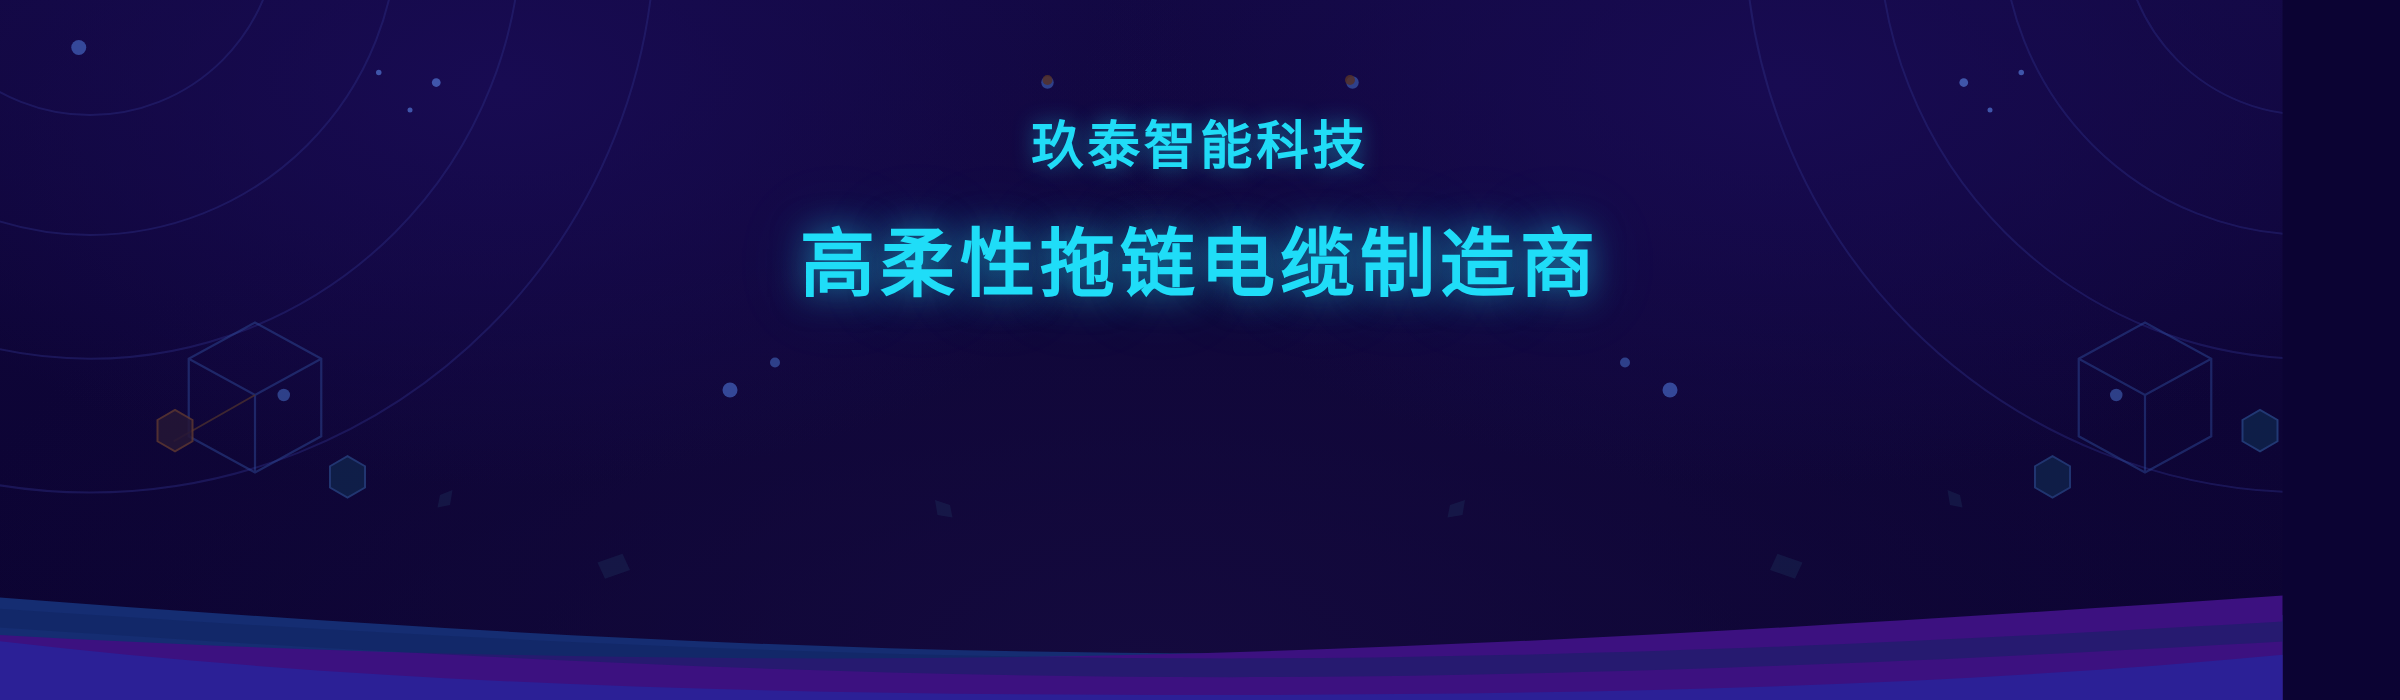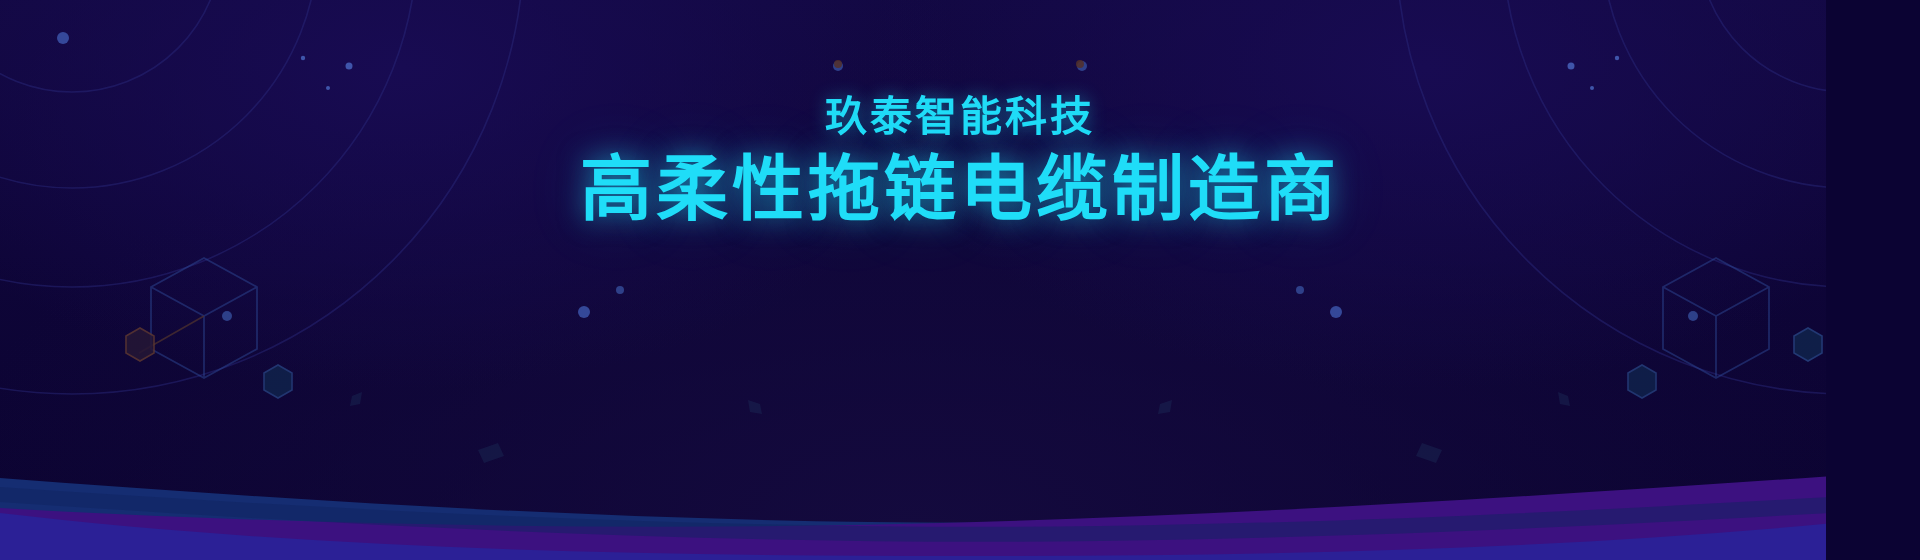--- a/index.html
+++ b/index.html
@@ -15,21 +15,21 @@
   .banner {
     position:relative;
     width:1826px;
     height:560px;
     overflow:hidden;
     background:
       radial-gradient(ellipse 900px 520px at 22% 12%, #180b52 0%, rgba(24,11,82,0) 62%),
       radial-gradient(ellipse 900px 520px at 78% 12%, #180b52 0%, rgba(24,11,82,0) 62%),
       radial-gradient(ellipse 1400px 700px at 50% 95%, #140a3e 0%, rgba(20,10,62,0) 70%),
       linear-gradient(180deg, #120842 0%, #0e0538 45%, #0b0330 100%);
-    font-family:Liberation Serif, serif;
+    font-family:Liberation Sans, sans-serif;
   }
 
   
   .bg-layer {
     position:absolute;
     inset:0;
     width:1920px;
     height:560px;
     pointer-events:none;
   }
@@ -58,22 +58,22 @@
     font-size:42px;
     font-weight:bold;
     letter-spacing:3px;
     color:#20dcf7;
     line-height:1;
     text-shadow:0 0 18px rgba(32,220,247,.45);
     white-space:nowrap;
   }
 
   .headline {
-    margin-top:16px;
-    font-size:72px;
+    margin-top:44px;
+    font-size:60px;
     font-weight:bold;
     letter-spacing:4px;
     color:#1fddf8;
     line-height:1;
     text-shadow:0 0 26px rgba(31,221,248,.5), 0 0 60px rgba(31,221,248,.22);
     white-space:nowrap;
   }
 
   .subtitle {
     margin-top:38px;

